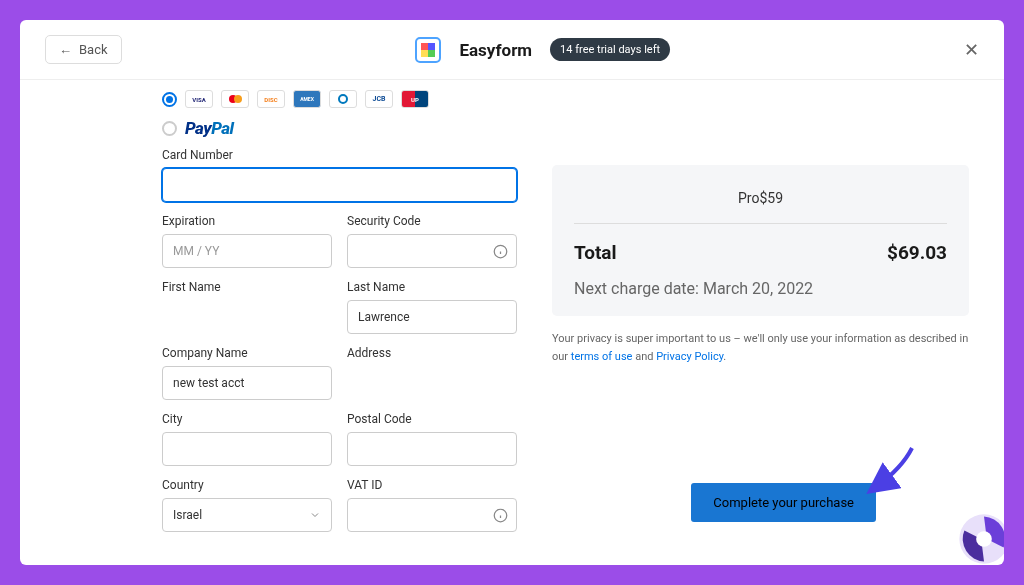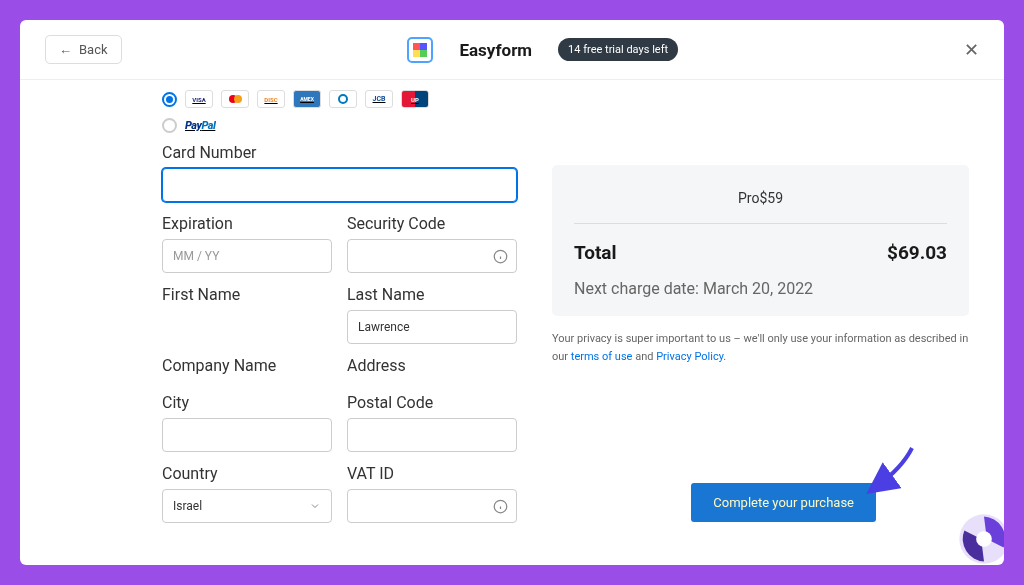--- a/index.html
+++ b/index.html
@@ -1,59 +1,59 @@
 <!DOCTYPE html>
 <html><head>
 <meta charset="utf-8">
 <style>
 * { margin: 0; padding: 0; box-sizing: border-box; font-family: -apple-system, BlinkMacSystemFont, "Segoe UI", Roboto, Arial, sans-serif; }
 body { width: 1024px; height: 585px; background: #9B4DE8; display: flex; align-items: center; justify-content: center; overflow: hidden; }
 .outer-frame { width: 984px; height: 545px; background: #fff; border-radius: 6px; position: relative; overflow: hidden; }
 .header { height: 60px; border-bottom: 1px solid #eee; display: flex; align-items: center; justify-content: space-between; padding: 0 25px; }
 .back-btn { border: 1px solid #ddd; border-radius: 5px; padding: 6px 13px; display: inline-flex; align-items: center; gap: 7px; font-size: 13px; color: #555; cursor: pointer; background: #fff; }
-.header-center { display: flex; align-items: center; gap: 26px; }
+.header-center { display: flex; align-items: center; gap: 18px; }
 .app-icon { width: 26px; height: 26px; border: 2px solid #4DA3FF; border-radius: 5px; display: flex; align-items: center; justify-content: center; background: #fff; }
 .app-icon-inner { width: 14px; height: 14px; display: grid; grid-template-columns: 1fr 1fr; grid-template-rows: 1fr 1fr; }
 .app-icon-inner div:nth-child(1){background:#f55;}
 .app-icon-inner div:nth-child(2){background:#55f;}
 .app-icon-inner div:nth-child(3){background:#fd5;}
 .app-icon-inner div:nth-child(4){background:#5c5;}
 .app-name { font-size: 17px; font-weight: 700; color: #1a1a1a; }
 .trial-badge { background: #2F3A45; color: #fff; font-size: 11px; padding: 5px 10px; border-radius: 13px; }
 .close-btn { font-size: 18px; color: #666; cursor: pointer; }
 .content { display: flex; padding: 10px 35px 15px 142px; height: calc(100% - 60px); }
 .left-col { width: 355px; margin-right: 35px; }
-.payment-methods { margin-bottom: 8px; text-decoration: underline; }
+.payment-methods { margin-bottom: 8px; }
 .pm-row { display: flex; align-items: center; gap: 8px; margin-bottom: 10px; }
 .radio { width: 15px; height: 15px; border-radius: 50%; border: 2px solid #ccc; display: inline-flex; align-items: center; justify-content: center; cursor: pointer; flex-shrink: 0; }
 .radio.selected { border-color: #0073E6; }
 .radio.selected::after { content: ''; width: 7px; height: 7px; border-radius: 50%; background: #0073E6; }
 .card-brand { width: 28px; height: 18px; border: 1px solid #ddd; border-radius: 3px; display: inline-flex; align-items: center; justify-content: center; font-size: 6px; font-weight: 700; background: #fff; }
-.paypal-logo { font-size: 11px; font-weight: 800; font-style: italic; letter-spacing: -0.5px; }
+.paypal-logo { font-size: 17px; font-weight: 800; font-style: italic; letter-spacing: -0.5px; }
 .paypal-pay { color: #003087; }
 .paypal-pal { color: #0070BA; }
 .form-group { margin-bottom: 12px; }
-.form-label { font-size: 16px; color: #333; margin-bottom: 6px; display: block; }
+.form-label { font-size: 12px; color: #333; margin-bottom: 6px; display: block; }
 .form-input { width: 100%; height: 34px; border: 1px solid #ccc; border-radius: 4px; padding: 0 10px; font-size: 12px; color: #333; }
 .form-input::placeholder { color: #999; }
 .form-input.focused { border-color: #0073E6; box-shadow: 0 0 0 1px #0073E6; }
 .form-row { display: flex; gap: 15px; }
 .form-row .form-group { flex: 1; min-width: 0; }
 .input-with-icon { position: relative; }
 .input-icon { position: absolute; right: 9px; top: 50%; transform: translateY(-50%); width: 16px; height: 16px; color: #888; display: flex; align-items: center; justify-content: center; }
 .select-input { appearance: none; background: #fff; }
 .right-col { flex: 1; padding-top: 75px; }
 .summary-box { background: #F5F6F8; border-radius: 5px; padding: 16px 22px 18px 22px; margin-bottom: 14px; }
 .summary-row { display: flex; justify-content: center; font-size: 14px; color: #333; padding: 9px 0; }
 .summary-divider { height: 1px; background: #ddd; margin: 8px 0; }
 .summary-total { display: flex; justify-content: space-between; font-size: 19px; font-weight: 700; color: #1a1a1a; padding: 9px 0; }
 .next-charge { font-size: 16px; color: #666; padding-top: 6px; }
 .privacy-text { font-size: 11px; color: #666; line-height: 1.6; }
 .privacy-text a { color: #0073E6; text-decoration: none; }
-.complete-btn { position: absolute; right: 128px; bottom: 43px; background: #1976D2; color: #fef9c3; border: none; padding: 12px 22px; font-size: 13px; border-radius: 3px; cursor: pointer; }
+.complete-btn { position: absolute; right: 128px; bottom: 43px; background: #1976D2; color: #000000; border: none; padding: 12px 22px; font-size: 13px; border-radius: 3px; cursor: pointer; }
 .arrow-annot { position: absolute; right: 82px; bottom: 62px; pointer-events: none; }
 .corner-logo { position: absolute; right: -8px; bottom: -2px; width: 56px; height: 56px; }
 </style>
 </head>
 <body>
 
 <div class="outer-frame">
 
   <div class="header">
     <button class="back-btn">
@@ -136,20 +136,21 @@
         </div>
         <div class="form-group">
           <label class="form-label">Last Name</label>
           <input class="form-input" value="Lawrence" style="">
         </div>
       </div>
 
       <div class="form-row">
         <div class="form-group">
           <label class="form-label">Company Name</label>
+          <input class="form-input" value="new test acct" style="">
         </div>
         <div class="form-group">
           <label class="form-label">Address</label>
         </div>
       </div>
 
       <div class="form-row">
         <div class="form-group">
           <label class="form-label">City</label>
           <input class="form-input" value="" style="">

